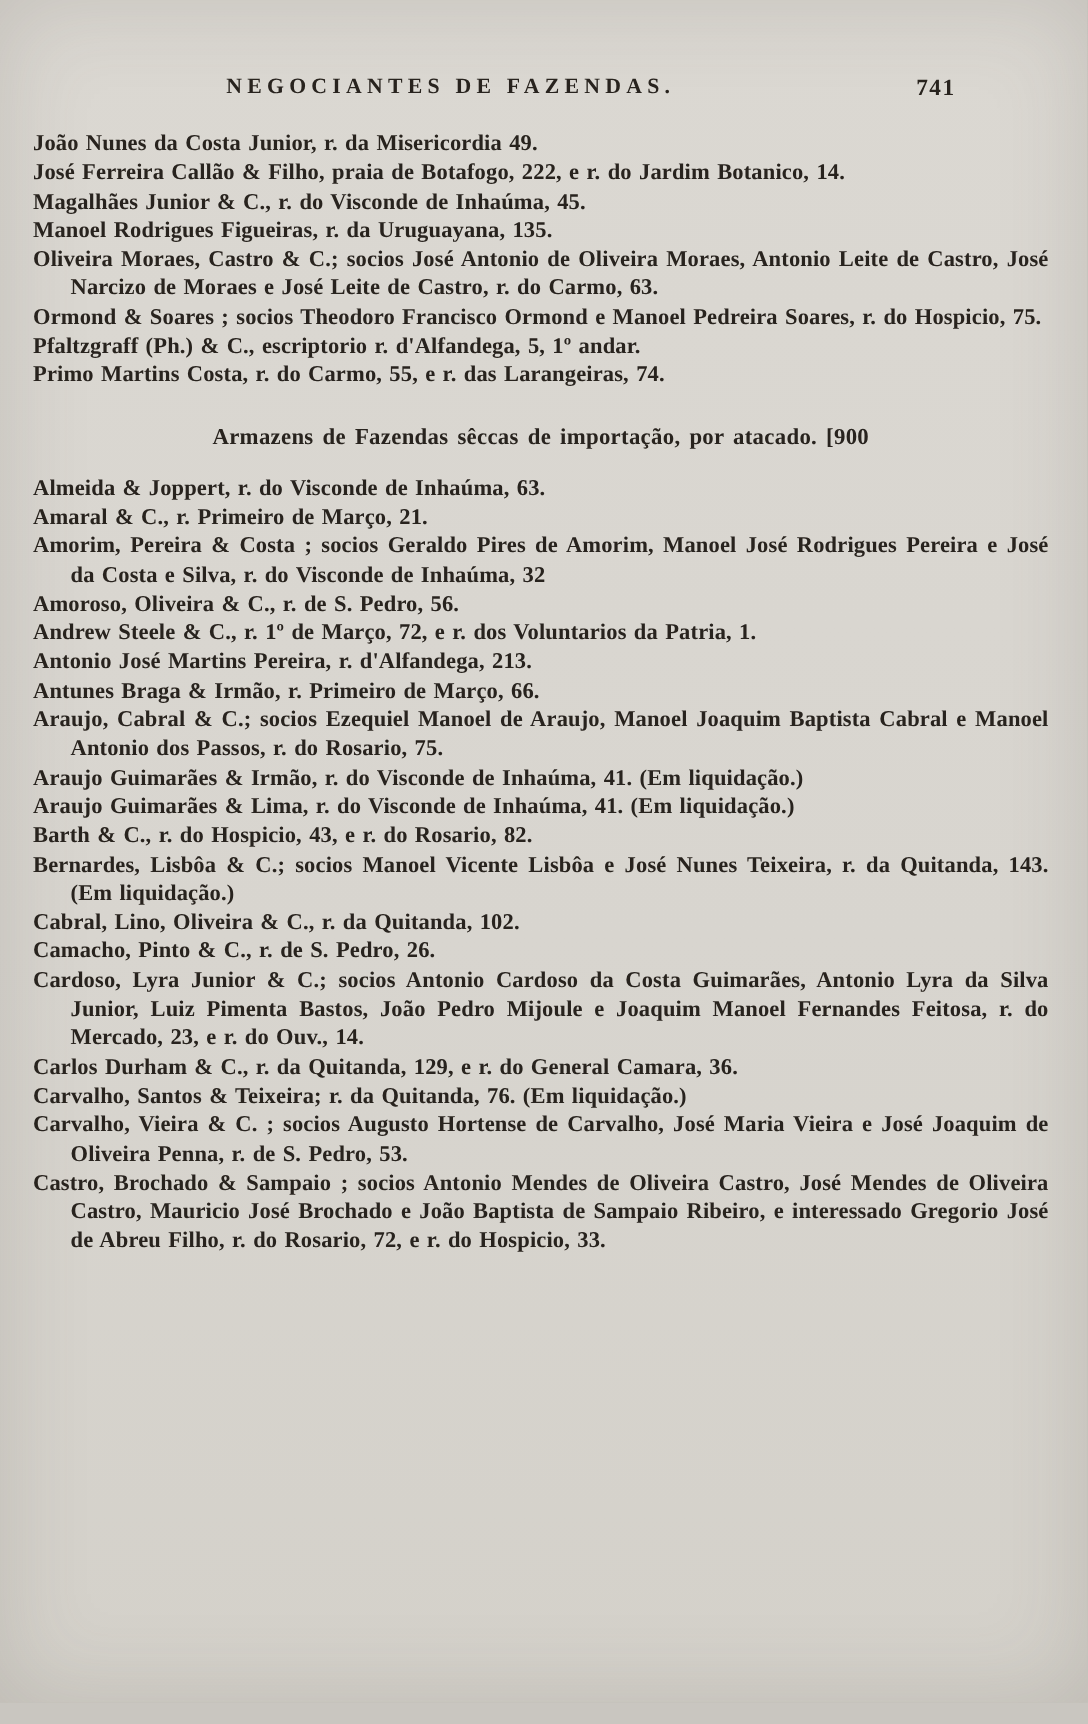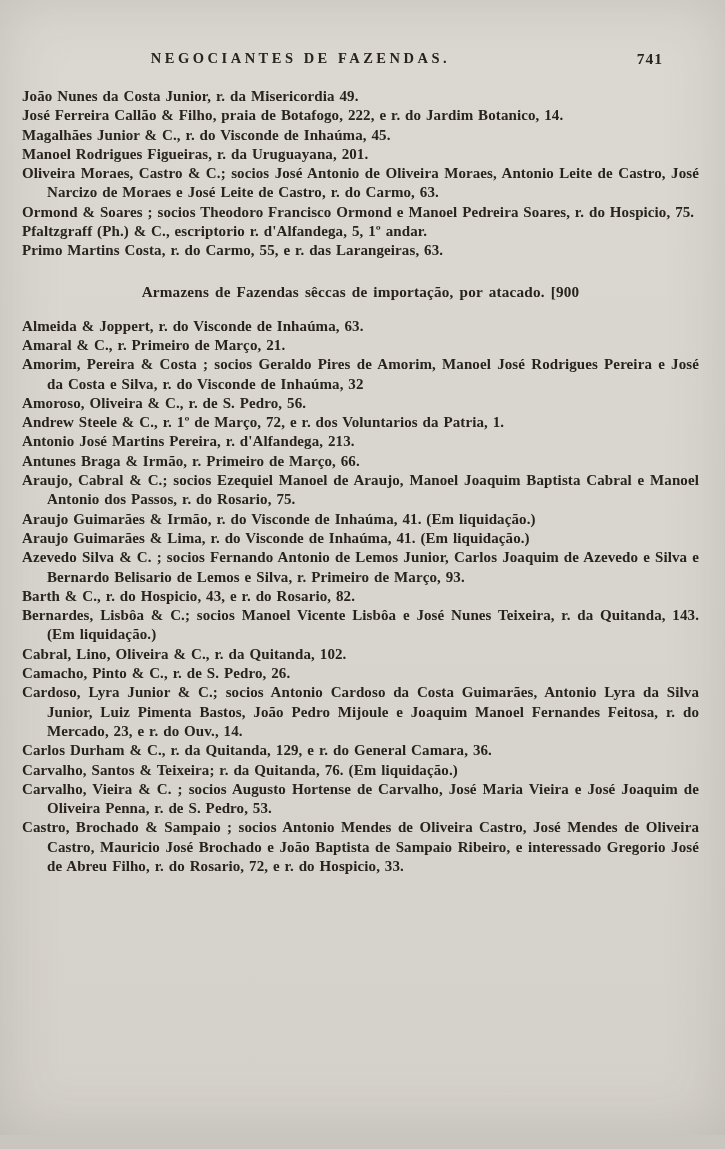--- a/index.html
+++ b/index.html
@@ -28,21 +28,21 @@
     display: block;
     text-align: center;
     padding-right: 120px;
     font-weight: bold;
     font-size: 14.5px;
     letter-spacing: 3.5px;
     white-space: nowrap;
   }
   .page-number {
     position: absolute;
-    right: 36px;
+    right: 62px;
     top: 0;
     font-weight: bold;
     font-size: 15.5px;
     letter-spacing: 1px;
   }
   .entries {
     margin: 0;
   }
   .entry {
     margin: 0;
@@ -72,41 +72,40 @@
 
   <div class="header">
     <span class="running-title">NEGOCIANTES DE FAZENDAS.</span>
     <span class="page-number">741</span>
   </div>
 
   <div class="entries">
       <p class="entry">João Nunes da Costa Junior, r. da Misericordia 49.</p>
       <p class="entry">José Ferreira Callão &amp; Filho, praia de Botafogo, 222, e r. do Jardim Botanico, 14.</p>
       <p class="entry">Magalhães Junior &amp; C., r. do Visconde de Inhaúma, 45.</p>
-      <p class="entry">Manoel Rodrigues Figueiras, r. da Uruguayana, 201.</p>
+      <p class="entry">Manoel Rodrigues Figueiras, r. da Uruguayana, 135.</p>
       <p class="entry">Oliveira Moraes, Castro &amp; C.; socios José Antonio de Oliveira Moraes, Antonio Leite de Castro, José Narcizo de Moraes e José Leite de Castro, r. do Carmo, 63.</p>
       <p class="entry">Ormond &amp; Soares ; socios Theodoro Francisco Ormond e Manoel Pedreira Soares, r. do Hospicio, 75.</p>
       <p class="entry">Pfaltzgraff (Ph.) &amp; C., escriptorio r. d'Alfandega, 5, 1º andar.</p>
-      <p class="entry">Primo Martins Costa, r. do Carmo, 55, e r. das Larangeiras, 63.</p>
+      <p class="entry">Primo Martins Costa, r. do Carmo, 55, e r. das Larangeiras, 74.</p>
     </div>
 
   <div class="section-heading">Armazens de Fazendas sêccas de importação, por atacado. [900</div>
 
   <div class="entries">
       <p class="entry">Almeida &amp; Joppert, r. do Visconde de Inhaúma, 63.</p>
       <p class="entry">Amaral &amp; C., r. Primeiro de Março, 21.</p>
       <p class="entry">Amorim, Pereira &amp; Costa ; socios Geraldo Pires de Amorim, Manoel José Rodrigues Pereira e José da Costa e Silva, r. do Visconde de Inhaúma, 32</p>
       <p class="entry">Amoroso, Oliveira &amp; C., r. de S. Pedro, 56.</p>
       <p class="entry">Andrew Steele &amp; C., r. 1º de Março, 72, e r. dos Voluntarios da Patria, 1.</p>
       <p class="entry">Antonio José Martins Pereira, r. d'Alfandega, 213.</p>
       <p class="entry">Antunes Braga &amp; Irmão, r. Primeiro de Março, 66.</p>
       <p class="entry">Araujo, Cabral &amp; C.; socios Ezequiel Manoel de Araujo, Manoel Joaquim Baptista Cabral e Manoel Antonio dos Passos, r. do Rosario, 75.</p>
       <p class="entry">Araujo Guimarães &amp; Irmão, r. do Visconde de Inhaúma, 41. (Em liquidação.)</p>
       <p class="entry">Araujo Guimarães &amp; Lima, r. do Visconde de Inhaúma, 41. (Em liquidação.)</p>
-      <p class="entry">Azevedo Silva &amp; C. ; socios Fernando Antonio de Lemos Junior, Carlos Joaquim de Azevedo e Silva e Bernardo Belisario de Lemos e Silva, r. Primeiro de Março, 93.</p>
       <p class="entry">Barth &amp; C., r. do Hospicio, 43, e r. do Rosario, 82.</p>
       <p class="entry">Bernardes, Lisbôa &amp; C.; socios Manoel Vicente Lisbôa e José Nunes Teixeira, r. da Quitanda, 143. (Em liquidação.)</p>
       <p class="entry">Cabral, Lino, Oliveira &amp; C., r. da Quitanda, 102.</p>
       <p class="entry">Camacho, Pinto &amp; C., r. de S. Pedro, 26.</p>
       <p class="entry">Cardoso, Lyra Junior &amp; C.; socios Antonio Cardoso da Costa Guimarães, Antonio Lyra da Silva Junior, Luiz Pimenta Bastos, João Pedro Mijoule e Joaquim Manoel Fernandes Feitosa, r. do Mercado, 23, e r. do Ouv., 14.</p>
       <p class="entry">Carlos Durham &amp; C., r. da Quitanda, 129, e r. do General Camara, 36.</p>
       <p class="entry">Carvalho, Santos &amp; Teixeira; r. da Quitanda, 76. (Em liquidação.)</p>
       <p class="entry">Carvalho, Vieira &amp; C. ; socios Augusto Hortense de Carvalho, José Maria Vieira e José Joaquim de Oliveira Penna, r. de S. Pedro, 53.</p>
       <p class="entry">Castro, Brochado &amp; Sampaio ; socios Antonio Mendes de Oliveira Castro, José Mendes de Oliveira Castro, Mauricio José Brochado e João Baptista de Sampaio Ribeiro, e interessado Gregorio José de Abreu Filho, r. do Rosario, 72, e r. do Hospicio, 33.</p>
     </div>

